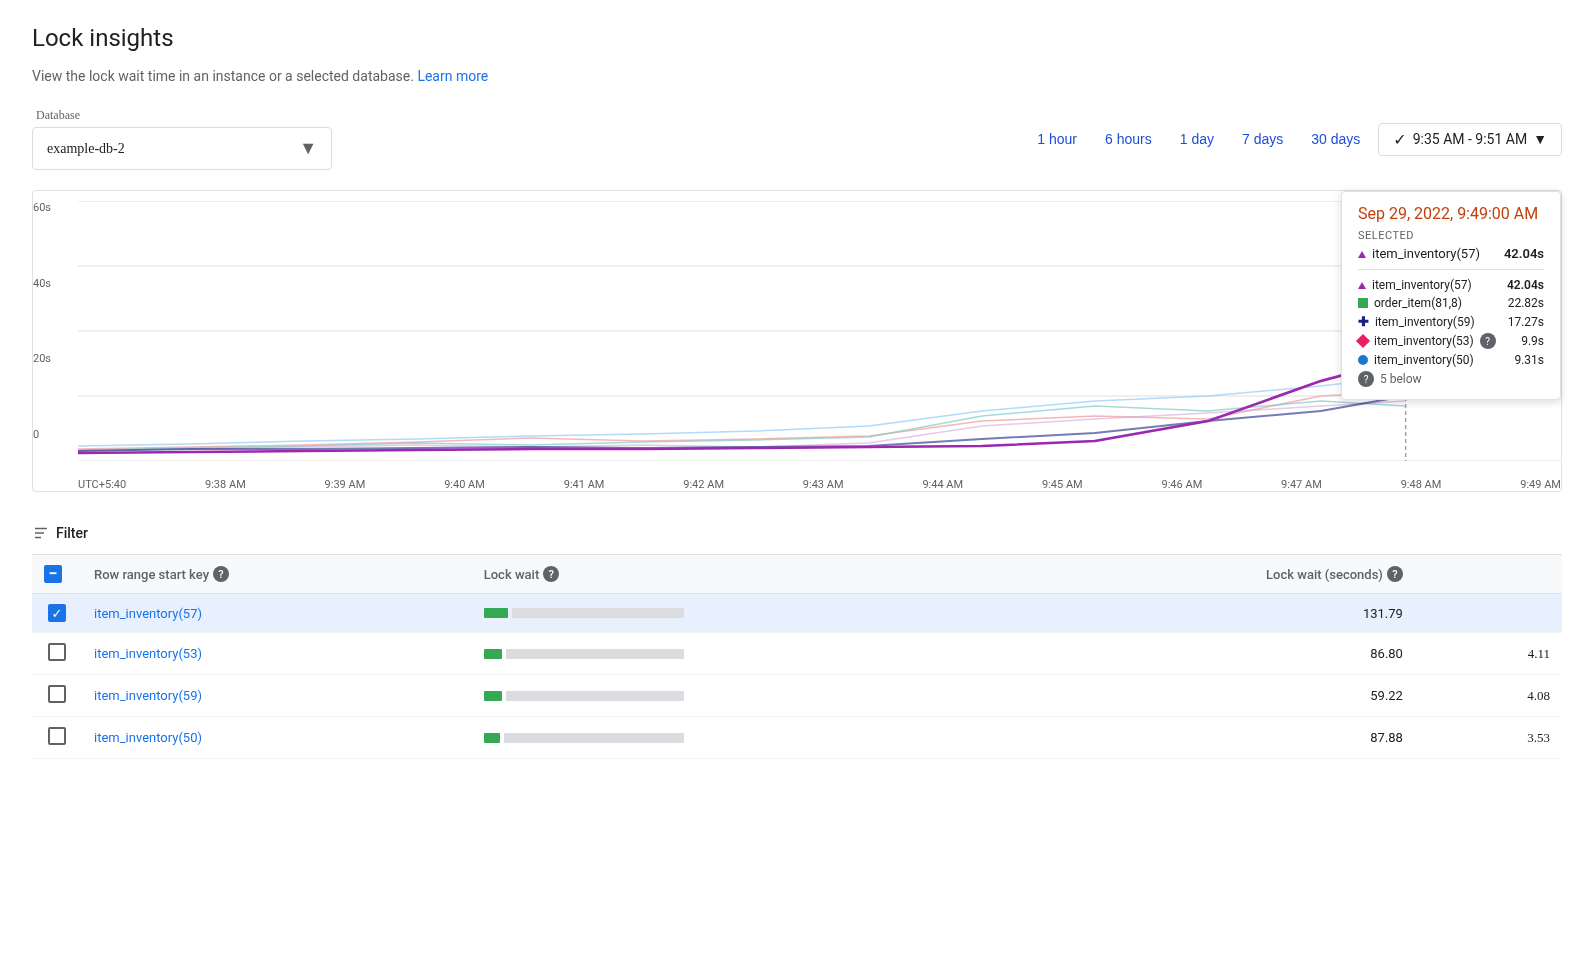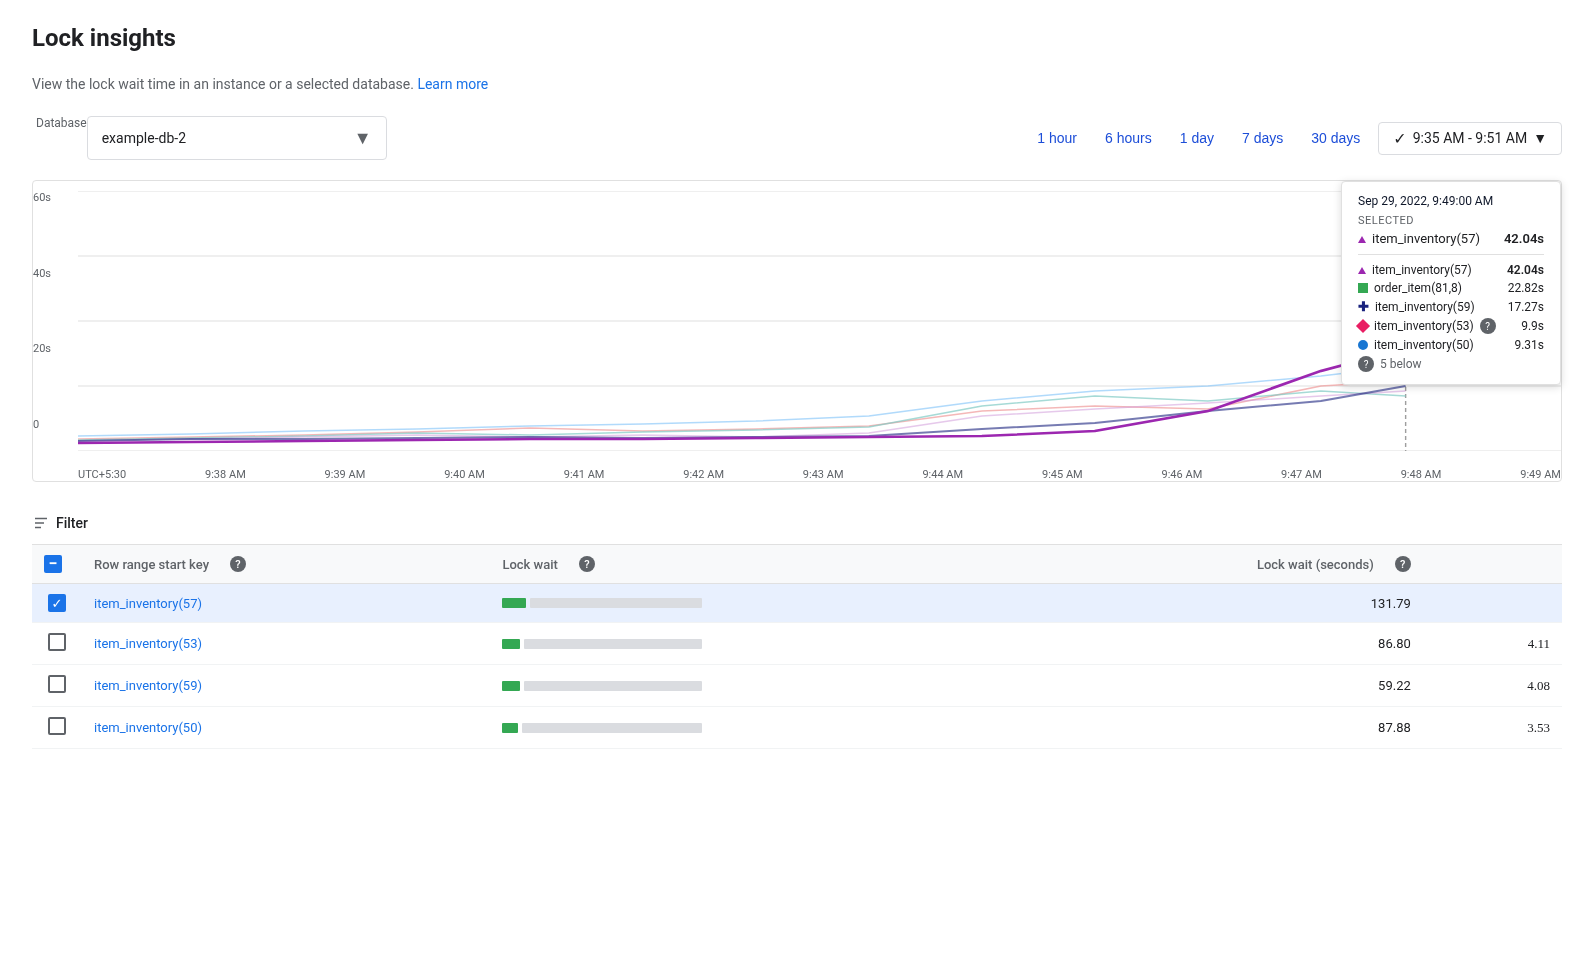--- a/index.html
+++ b/index.html
@@ -5,42 +5,43 @@
     * { box-sizing: border-box; margin: 0; padding: 0; }
     body {
       font-family: 'Google Sans', Roboto, Arial, sans-serif;
       background: #fff;
       color: #202124;
       font-size: 14px;
       padding: 24px 32px;
     }
     h1 {
       font-size: 24px;
-      font-weight: 700;
-      margin-bottom: 24px;
+      font-weight: 400;
+      margin-bottom: 16px;
     }
     .subtitle {
       font-size: 14px;
       color: #5f6368;
       margin-bottom: 24px;
     }
     .subtitle a {
       color: #1a73e8;
       text-decoration: none;
     }
 
     .controls-row {
       display: flex;
       align-items: center;
       justify-content: space-between;
       margin-bottom: 20px;
     }
     .database-selector {
       display: flex;
-      flex-direction: row;
+      flex-direction: column;
+      font-family: Liberation Serif, serif;
     }
     .database-label {
       font-size: 12px;
       color: #5f6368;
       margin-bottom: 4px;
       padding-left: 4px;
     }
     .database-dropdown {
       display: flex;
       align-items: center;
@@ -124,22 +125,22 @@
       top: 0;
       background: #fff;
       border: 1px solid #e0e0e0;
       border-radius: 4px;
       padding: 12px 16px;
       min-width: 220px;
       box-shadow: 0 2px 8px rgba(0,0,0,0.15);
       z-index: 10;
     }
     .tooltip-time {
-      font-size: 12px;
-      color: #0f172a;
+      font-size: 16px;
+      color: #c2410c;
       margin-bottom: 6px;
     }
     .tooltip-selected-label {
       font-size: 11px;
       color: #5f6368;
       text-transform: uppercase;
       letter-spacing: 0.5px;
       margin-bottom: 4px;
     }
     .tooltip-item {
@@ -332,21 +333,21 @@
     .bar-gray {
       height: 10px;
       background: #dadce0;
       border-radius: 1px;
       flex: 1;
     }
 
     .th-with-help {
       display: flex;
       align-items: center;
-      gap: 21px;
+      gap: 4px;
     }
     .help-icon {
       width: 16px;
       height: 16px;
       border-radius: 50%;
       background: #5f6368;
       color: white;
       display: inline-flex;
       align-items: center;
       justify-content: center;
@@ -447,21 +448,21 @@
         <polyline points="0,250 80,248 160,248 240,247 320,246 400,247 480,246 560,245 640,238 720,232 800,220 880,210 940,195" fill="none" stroke="#1a237e" stroke-width="2" opacity="0.6"></polyline>
 
         <polyline points="0,252 80,251 160,250 240,249 320,248 400,248 480,247 560,246 640,245 720,240 800,220 880,180 920,165 940,115" fill="none" stroke="#9c27b0" stroke-width="2.5"></polyline>
 
         <polygon points="940,108 936,118 944,118" fill="#9c27b0"></polygon>
 
       </svg>
 
       
       <div style="display:flex; justify-content:space-between; padding: 2px 0 0 0; font-size:11px; color:#5f6368; position:absolute; bottom:0; left:0; right:0;">
-        <span>UTC+5:30</span>
+        <span>UTC+5:40</span>
         <span>9:38 AM</span>
         <span>9:39 AM</span>
         <span>9:40 AM</span>
         <span>9:41 AM</span>
         <span>9:42 AM</span>
         <span>9:43 AM</span>
         <span>9:44 AM</span>
         <span>9:45 AM</span>
         <span>9:46 AM</span>
         <span>9:47 AM</span>

